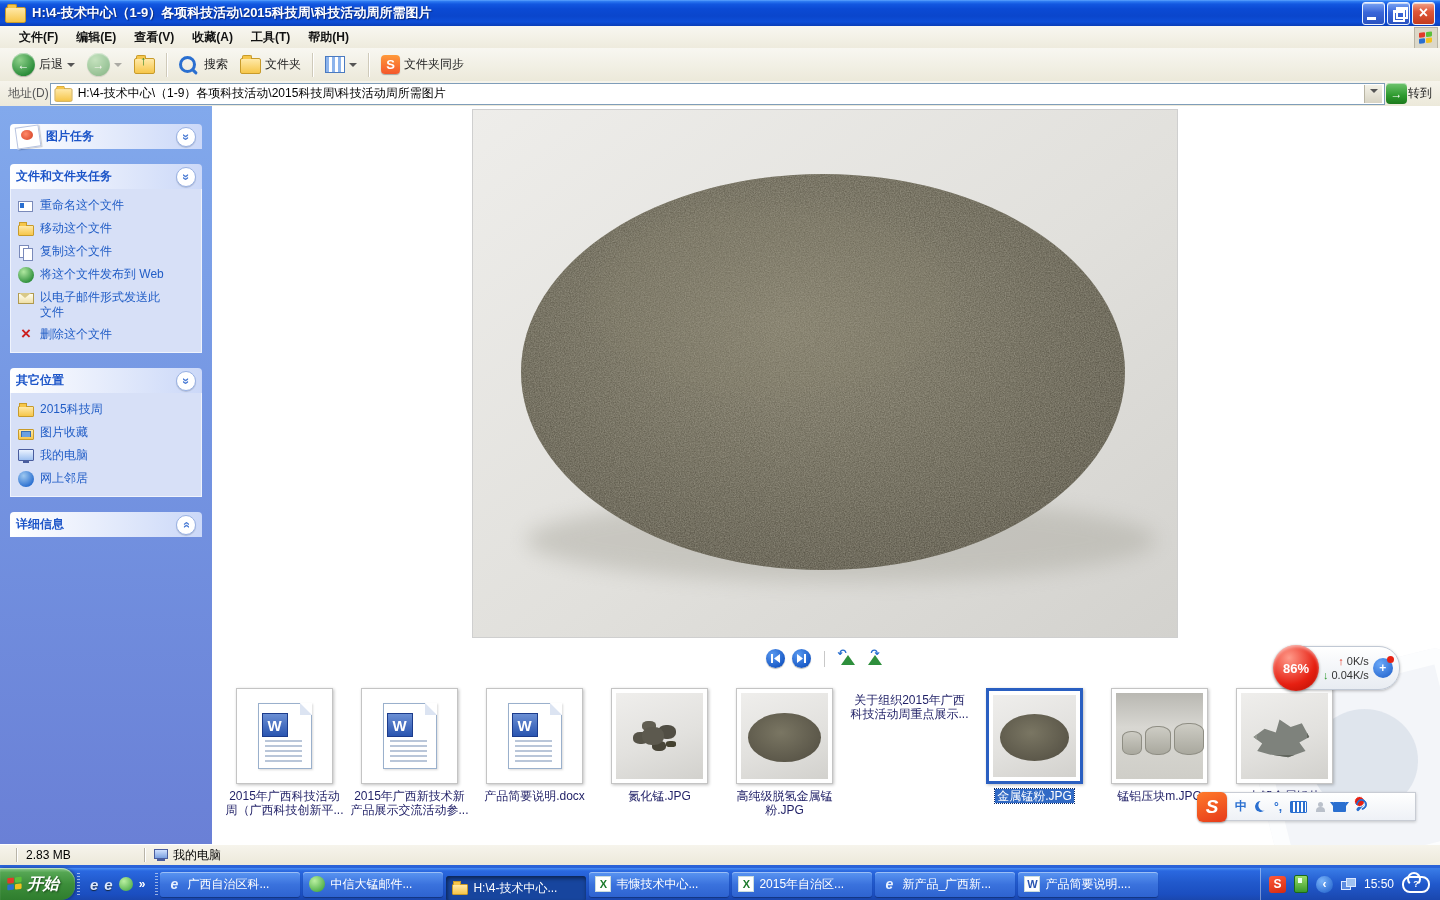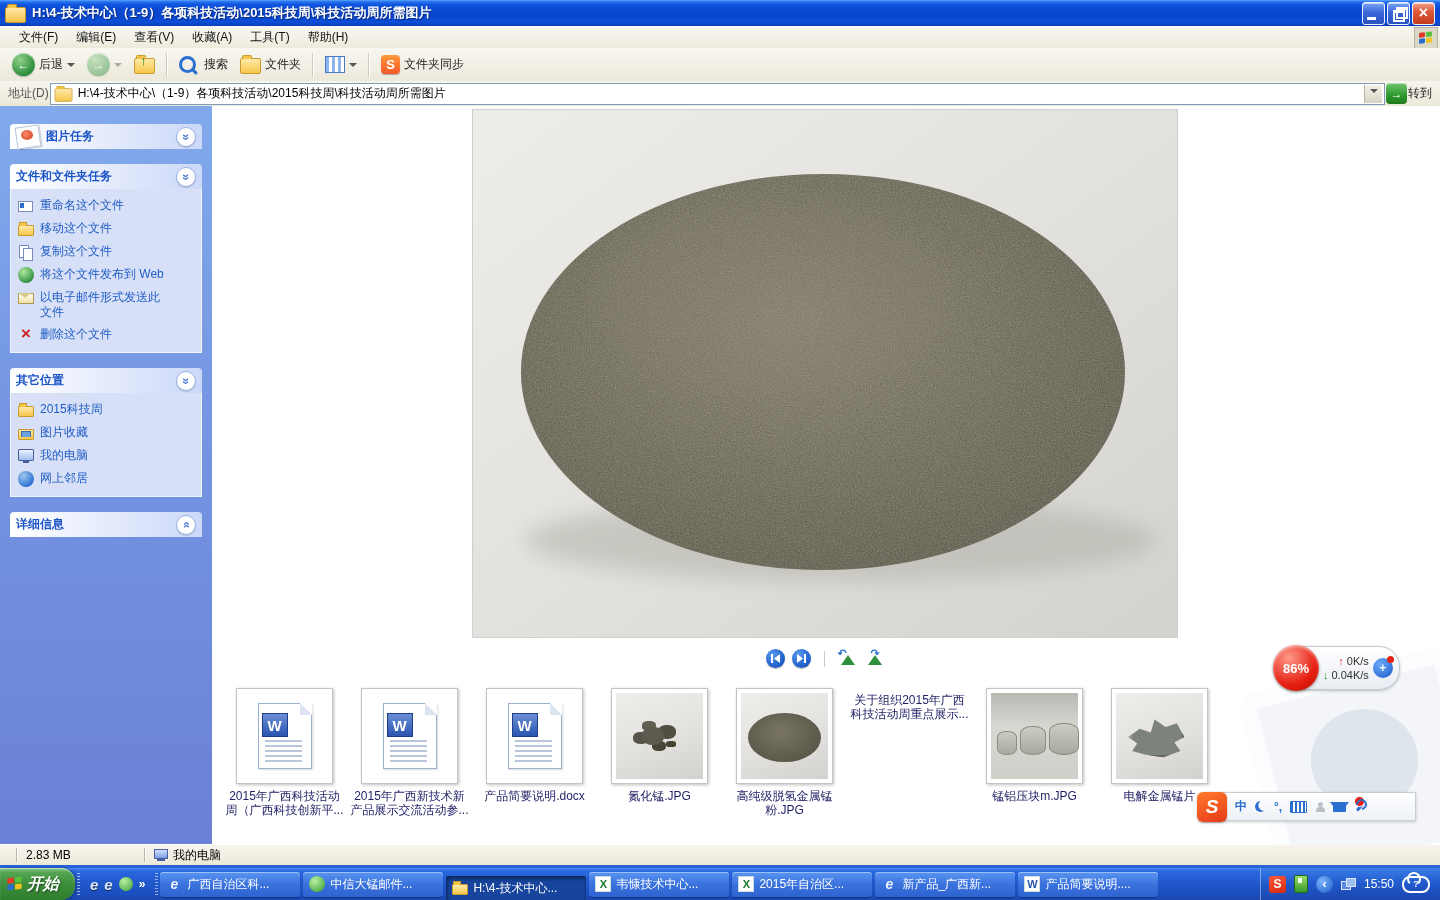--- a/index.html
+++ b/index.html
@@ -15,21 +15,21 @@
     background:linear-gradient(180deg,#7aa4f4,#3a66d8 45%,#2a52c0);box-shadow:inset 0 1px 0 rgba(255,255,255,.6);}
   .wbtn.close{background:linear-gradient(180deg,#f2a48a,#e0583a 40%,#c33c1e);}
   .wbtn.min::after{content:"";position:absolute;left:4px;bottom:4px;width:9px;height:3px;background:#fff;}
   .wbtn.rest::after{content:"";position:absolute;left:5px;top:7px;width:8px;height:7px;border:2px solid #fff;border-top-width:3px;}
   .wbtn.rest::before{content:"";position:absolute;left:8px;top:4px;width:8px;height:7px;border:2px solid #fff;border-top-width:3px;}
   .wbtn.close::after{content:"×";position:absolute;left:0;right:0;top:-1px;text-align:center;color:#fff;font-size:16px;font-weight:bold;line-height:21px;}
 
   
   .menubar{position:absolute;top:26px;left:0;right:0;height:22px;background:linear-gradient(180deg,#f8f7f1,#eeebdd);
     border-bottom:1px solid #d8d4c4;display:flex;align-items:center;padding-left:10px;color:#111;}
-  .menu-item{padding:2px 9px;cursor:default;}
+  .menu-item{padding:2px 9px;cursor:default;font-weight:bold;}
   .win-logo{position:absolute;right:2px;top:1px;width:22px;height:20px;background:#dcd8c8;border:1px solid #b8b4a4;
     display:flex;align-items:center;justify-content:center;}
   .flag{width:14px;height:12px;display:grid;grid-template-columns:6px 6px;grid-template-rows:5px 5px;gap:1px;transform:skewY(-6deg);}
   .flag i{border-radius:1px;}
   .flag i:nth-child(1){background:#e23a2a;}.flag i:nth-child(2){background:#5bbf3a;}
   .flag i:nth-child(3){background:#2a6fd0;}.flag i:nth-child(4){background:#f2c11e;}
 
   
   .toolbar{position:absolute;top:48px;left:0;right:0;height:33px;background:linear-gradient(180deg,#f8f7f1,#ece9da);
     border-bottom:1px solid #cfcaba;display:flex;align-items:center;gap:4px;padding:0 8px;color:#222;}
@@ -504,20 +504,27 @@
             <div class="pbg"></div>
               <div class="pile-mini"></div>
           </div>
           <div class="tlabel">高纯级脱氢金属锰粉.JPG</div>
         </div>
 
         <div class="cell">
           <div class="tlabel">关于组织2015年广西科技活动周重点展示...</div>
         </div>
 
+        <div class="cell">
+          <div class="tbox selected">
+            <div class="pbg"></div>
+              <div class="pile-mini"></div>
+          </div>
+          <div class="tlabel selected">金属锰粉.JPG</div>
+        </div>
 
         <div class="cell">
           <div class="tbox">
             <div class="cylbg"></div>
             <span class="cyl" style="left:10px;width:18px;height:22px;"></span>
             <span class="cyl" style="left:33px;width:24px;height:27px;"></span>
             <span class="cyl" style="left:62px;width:28px;height:30px;"></span>
           </div>
           <div class="tlabel">锰铝压块m.JPG</div>
         </div>

